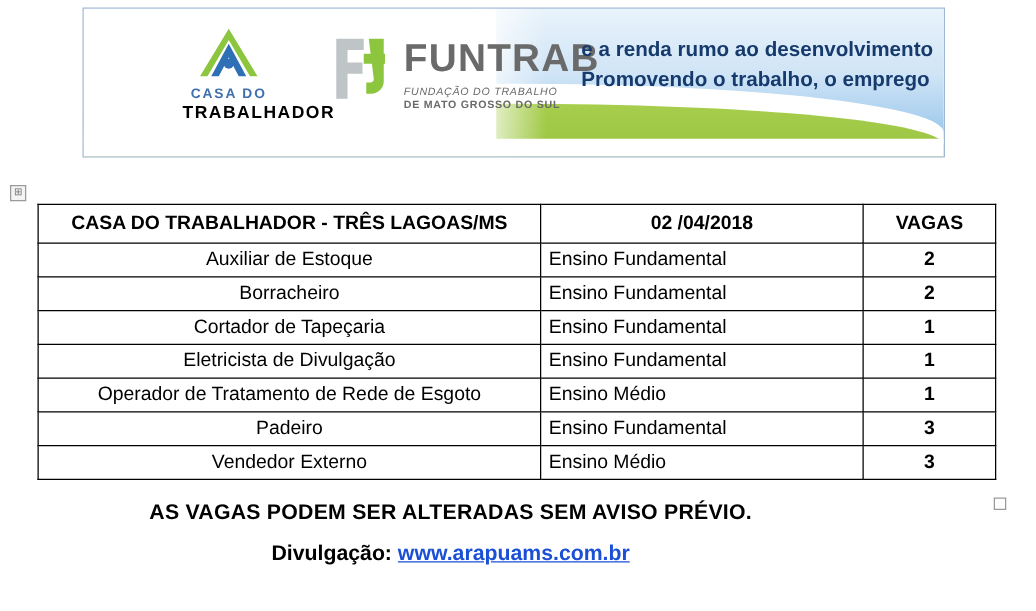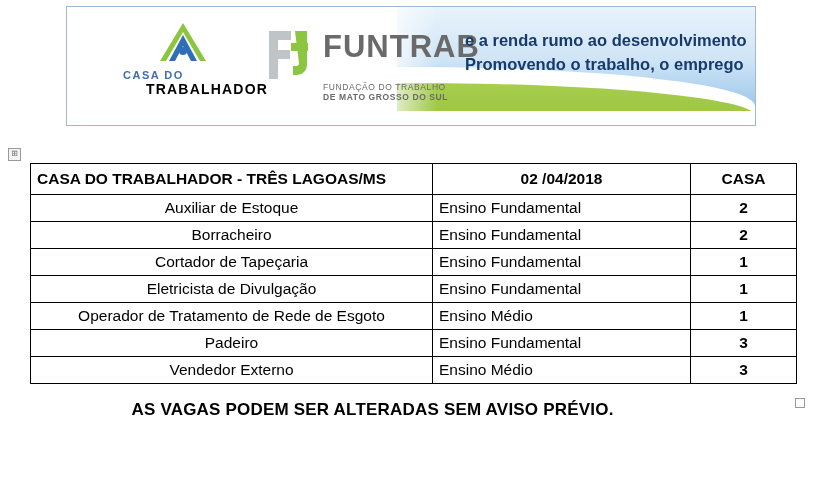--- a/index.html
+++ b/index.html
@@ -69,20 +69,21 @@
     left: 310px; top: 0;
     width: 60px; height: 100%;
     background: linear-gradient(90deg, #ffffff 0%, rgba(255,255,255,0) 100%);
   }
 
   .logo-casa {
     position: absolute;
     left: 56px;
     top: 14px;
     width: 120px;
+    text-align: center;
   }
   .logo-casa .house {
     width: 54px; height: 46px;
     margin: 0 auto 2px auto;
     position: relative;
   }
   .logo-casa .house svg { display: block; }
   .logo-casa .l1 {
     font-size: 11px;
     letter-spacing: 1.5px;
@@ -114,21 +115,22 @@
     font-weight: bold;
     color: #6a6a6a;
     letter-spacing: 1px;
     line-height: 1;
     margin-top: 4px;
   }
   .funtrab-txt .ft-sub1 {
     font-size: 8.5px;
     color: #6a6a6a;
     letter-spacing: .6px;
-    margin-top: 20px;
+    margin-top: 6px;
+    font-style: italic;
   }
   .funtrab-txt .ft-sub2 {
     font-size: 8.5px;
     color: #6a6a6a;
     letter-spacing: .6px;
     font-weight: bold;
   }
 
   .banner-slogan {
     position: absolute;
@@ -183,21 +185,21 @@
   }
   col.c-cargo { width: 402px; }
   col.c-esc   { width: 258px; }
   col.c-vagas { width: 106px; }
 
   tr.head th {
     height: 30px;
     font-weight: bold;
   }
   th.h-title {
-    text-align: left;
+    text-align: center;
     font-size: 16px;
     padding-left: 10px;
   }
   th.h-date {
     text-align: center;
     color: #ff0000;
     font-size: 16px;
   }
   th.h-vagas {
     text-align: center;
@@ -207,21 +209,20 @@
   td.esc   { text-align: left; padding-left: 8px; }
   td.vagas { text-align: center; font-weight: bold; }
 
   
   .footer {
     position: absolute;
     left: 0;
     top: 400px;
     width: 721px;
     text-align: center;
-    padding-left: 12px;
   }
   .footer .line1 {
     font-size: 17px;
     font-weight: bold;
     color: #000000;
     letter-spacing: .2px;
   }
   .footer .line2 {
     margin-top: 13px;
     font-size: 17px;
@@ -284,21 +285,21 @@
   <table class="vagas">
     <colgroup>
       <col class="c-cargo">
       <col class="c-esc">
       <col class="c-vagas">
     </colgroup>
     <thead>
       <tr class="head">
         <th class="h-title">CASA DO TRABALHADOR - TRÊS LAGOAS/MS</th>
         <th class="h-date">02 /04/2018</th>
-        <th class="h-vagas">CASA</th>
+        <th class="h-vagas">VAGAS</th>
       </tr>
     </thead>
     <tbody>
       <tr>
         <td class="cargo">Auxiliar de Estoque</td>
         <td class="esc">Ensino Fundamental</td>
         <td class="vagas">2</td>
       </tr>
       <tr>
         <td class="cargo">Borracheiro</td>
@@ -329,13 +330,16 @@
         <td class="cargo">Vendedor Externo</td>
         <td class="esc">Ensino Médio</td>
         <td class="vagas">3</td>
       </tr>
     </tbody>
   </table>
 </div>
 
 <div class="footer">
   <div class="line1">AS VAGAS PODEM SER ALTERADAS SEM AVISO PRÉVIO.</div>
+  <div class="line2">
+    <span>Divulgação: </span><a class="site" href="#">www.arapuams.com.br</a>
+  </div>
 </div>
 
 </body></html>

